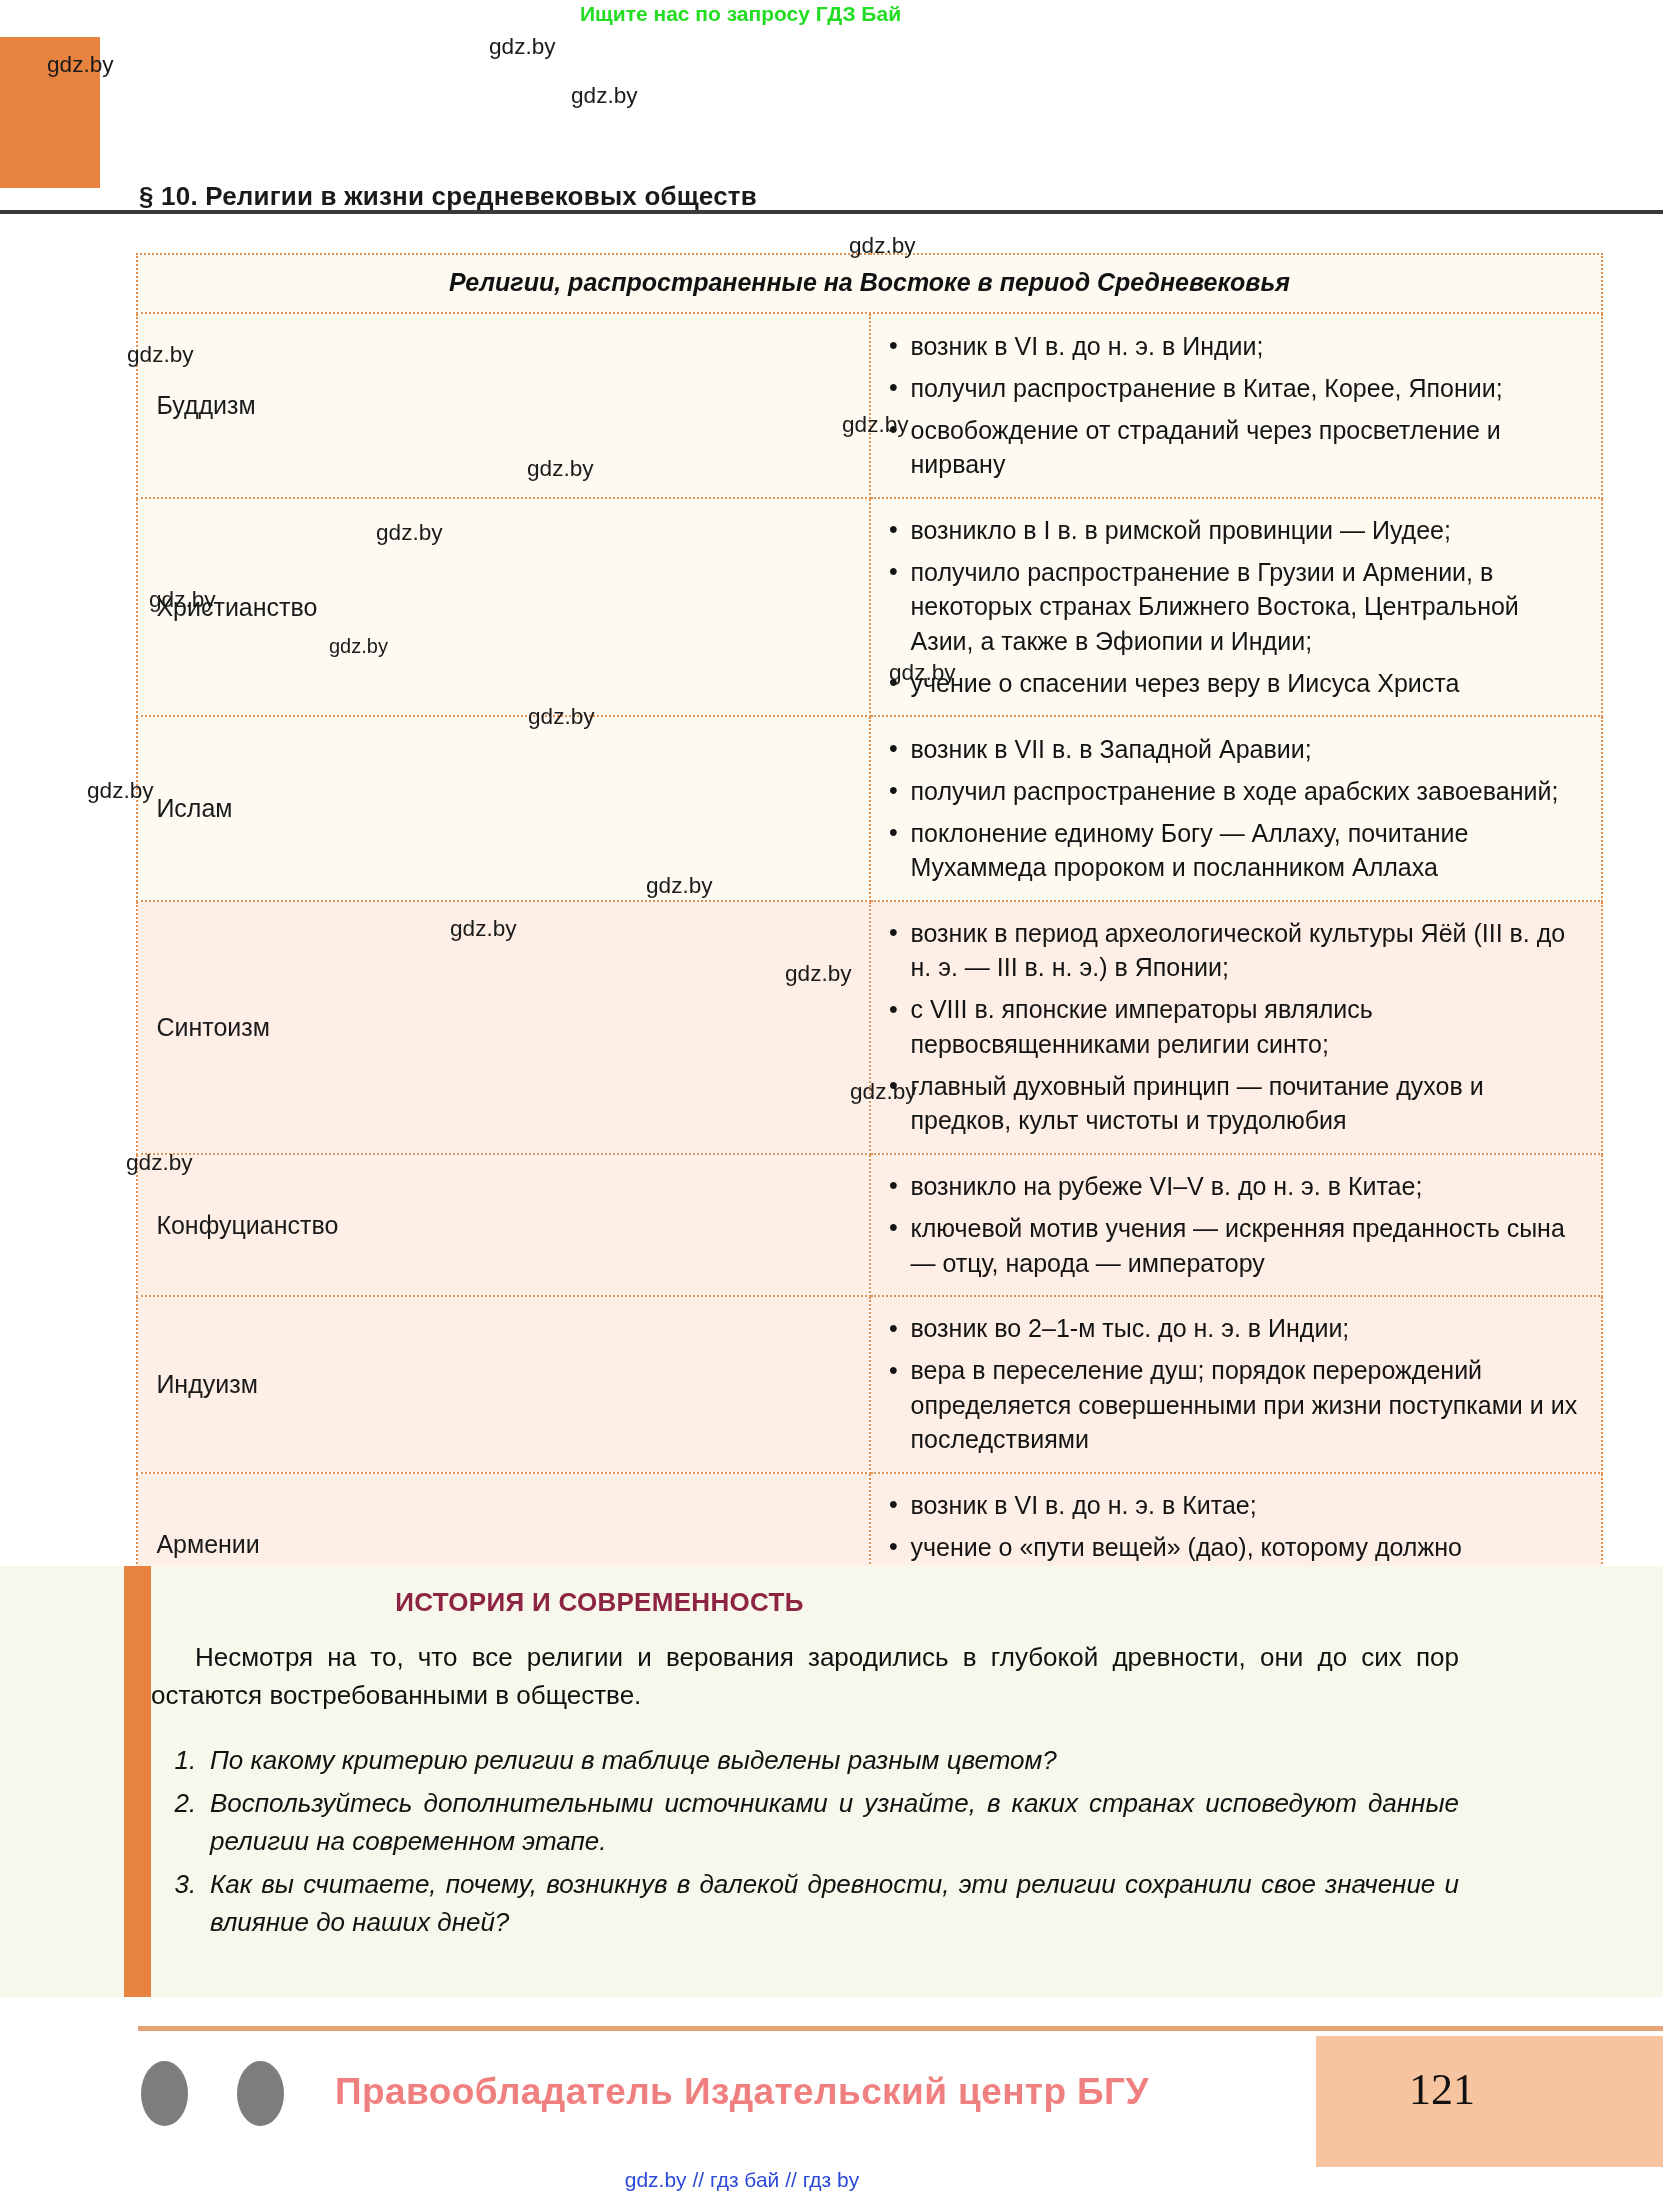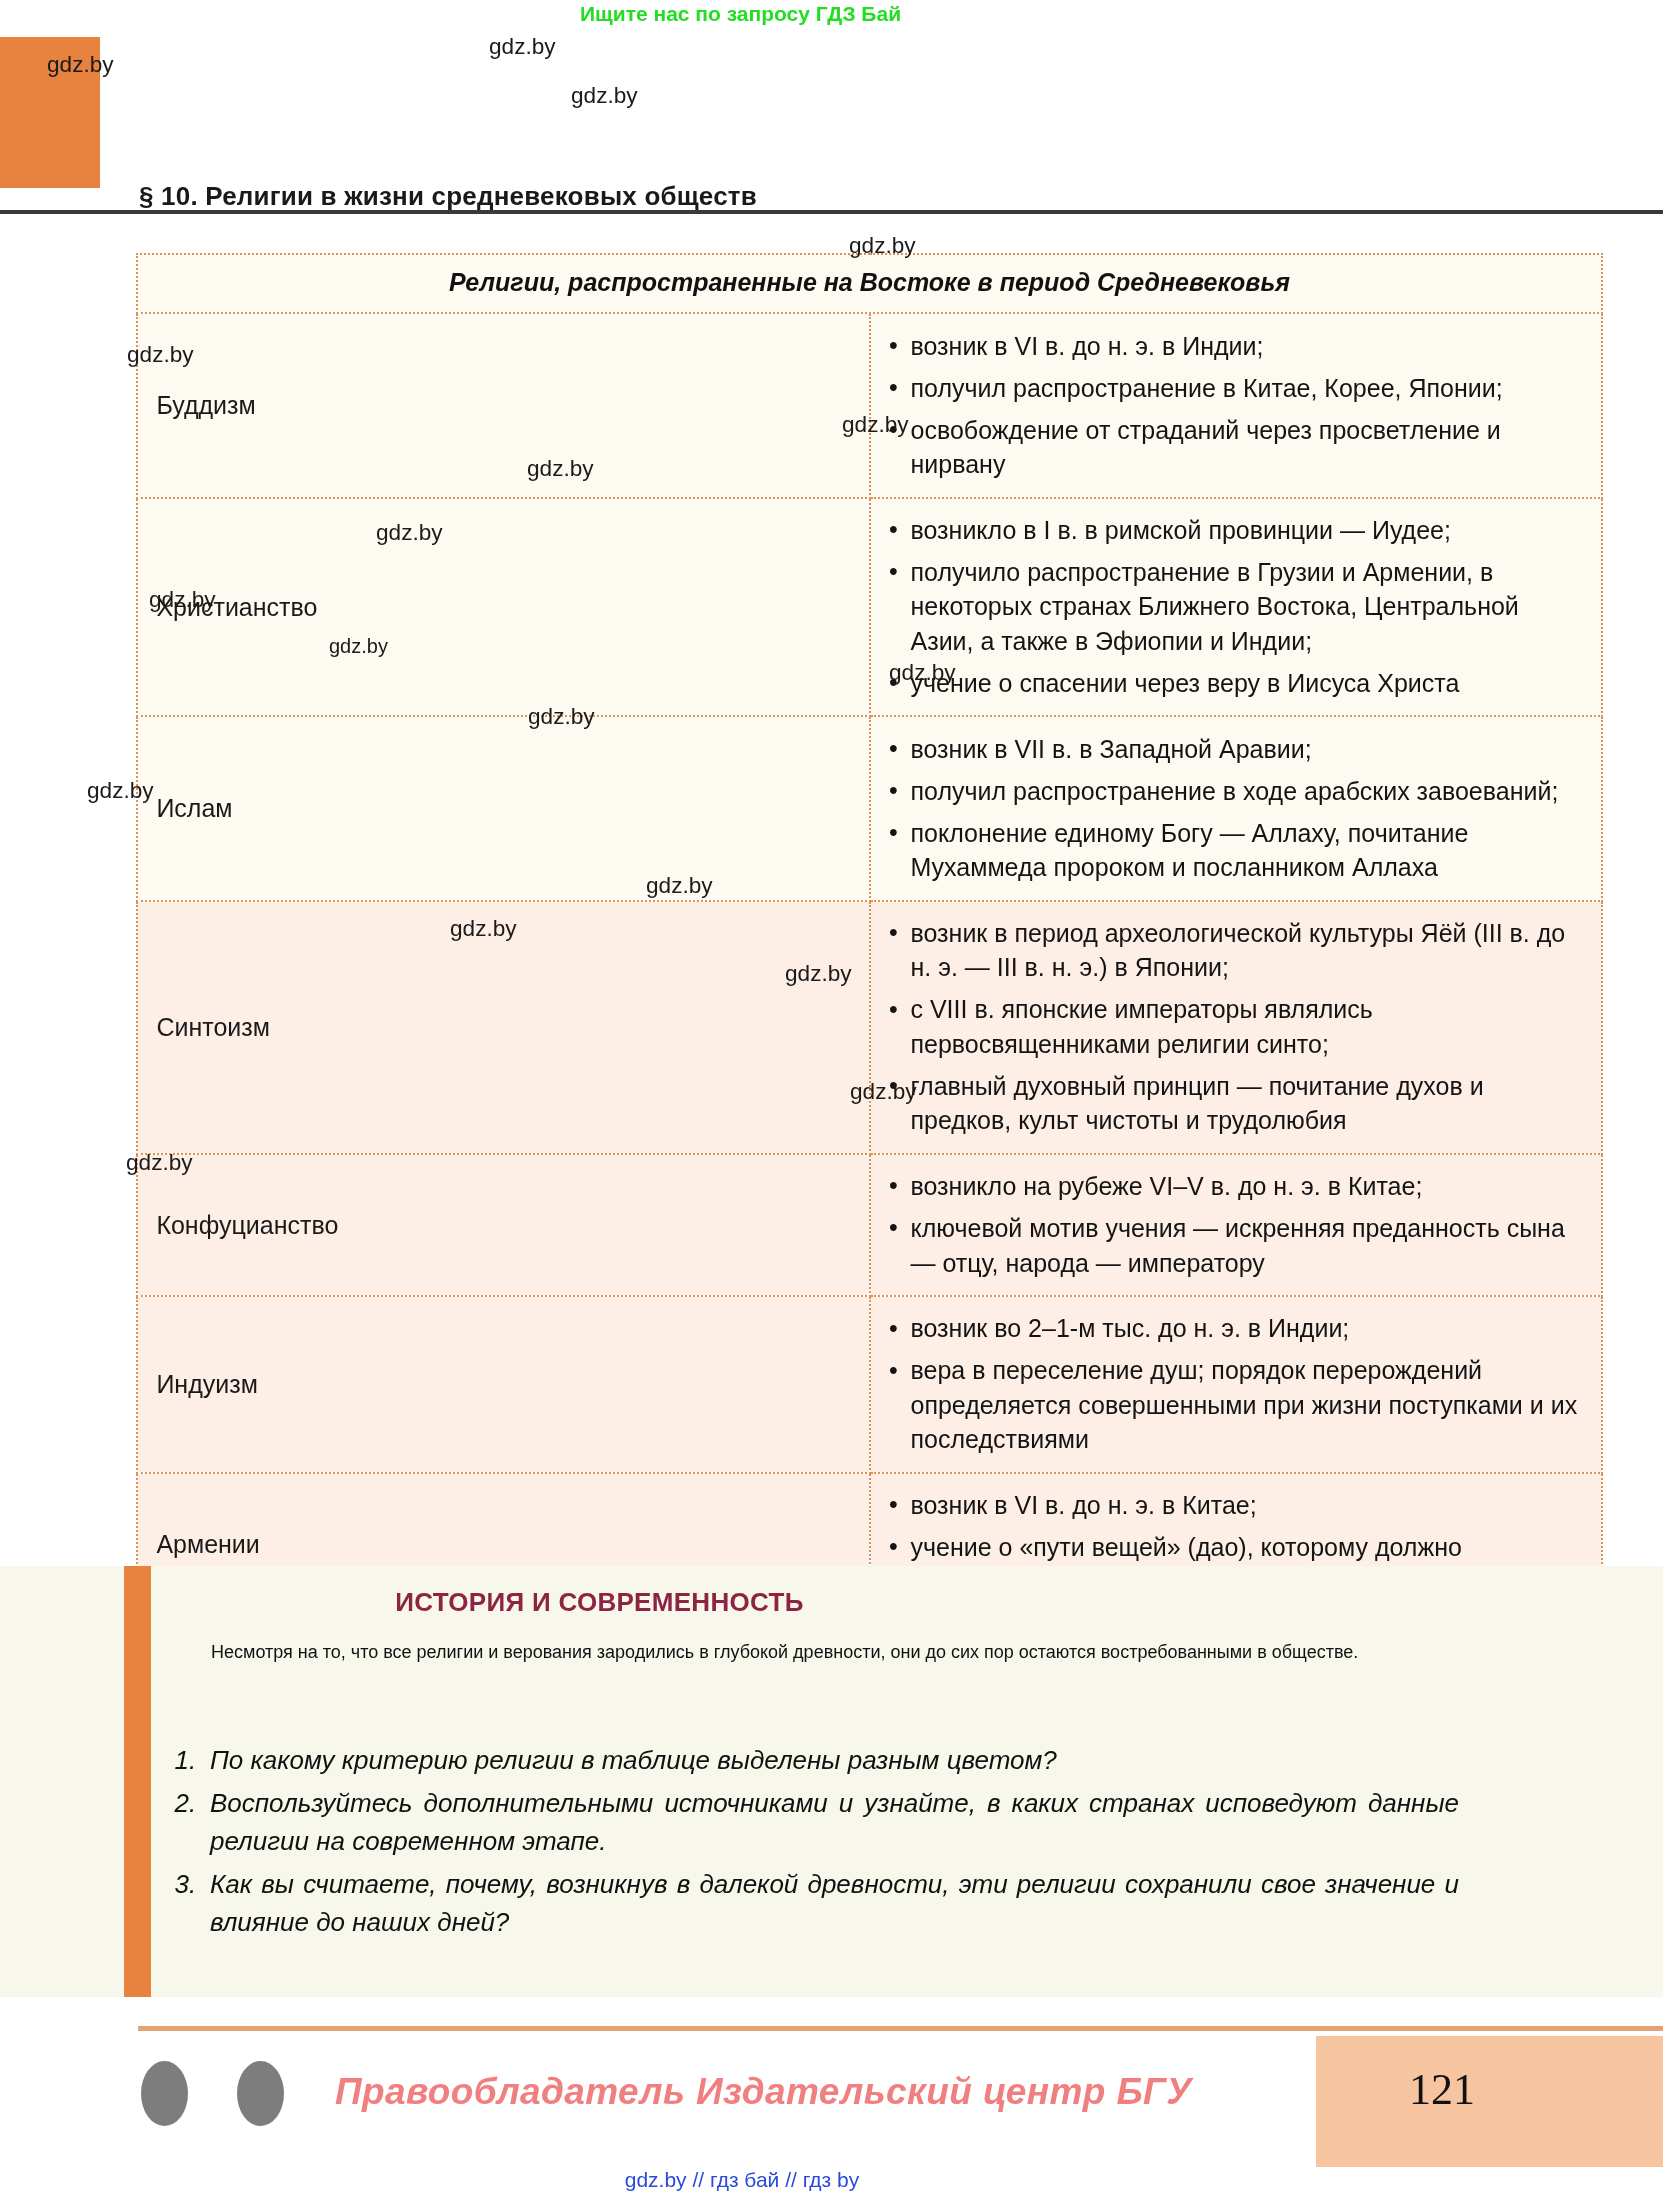--- a/index.html
+++ b/index.html
@@ -153,26 +153,25 @@
     font-size: 26px;
     font-weight: bold;
     color: #8e2444;
     letter-spacing: 0.3px;
   }
   .hist-para {
     position: absolute;
     left: 151px;
     top: 1639px;
     width: 1308px;
-    font-size: 18px;
+    font-size: 26px;
     line-height: 1.46;
     color: #111;
     text-align: justify;
     text-indent: 44px;
-    padding-left: 16px;
   }
   .hist-list {
     position: absolute;
     left: 151px;
     top: 1742px;
     width: 1308px;
     margin: 0;
     padding: 0;
     list-style: none;
   }
@@ -210,21 +209,20 @@
     background: #7d7d7d;
     top: 2061px;
   }
   .dot-1 { left: 141px; }
   .dot-2 { left: 237px; }
   .rights {
     position: absolute;
     left: 335px;
     top: 2071px;
     font-size: 37px;
-    font-style: italic;
     font-weight: bold;
     color: #f08080;
     white-space: nowrap;
     letter-spacing: 0.4px;
   }
   .pagebox {
     position: absolute;
     left: 1316px;
     top: 2036px;
     width: 347px;

